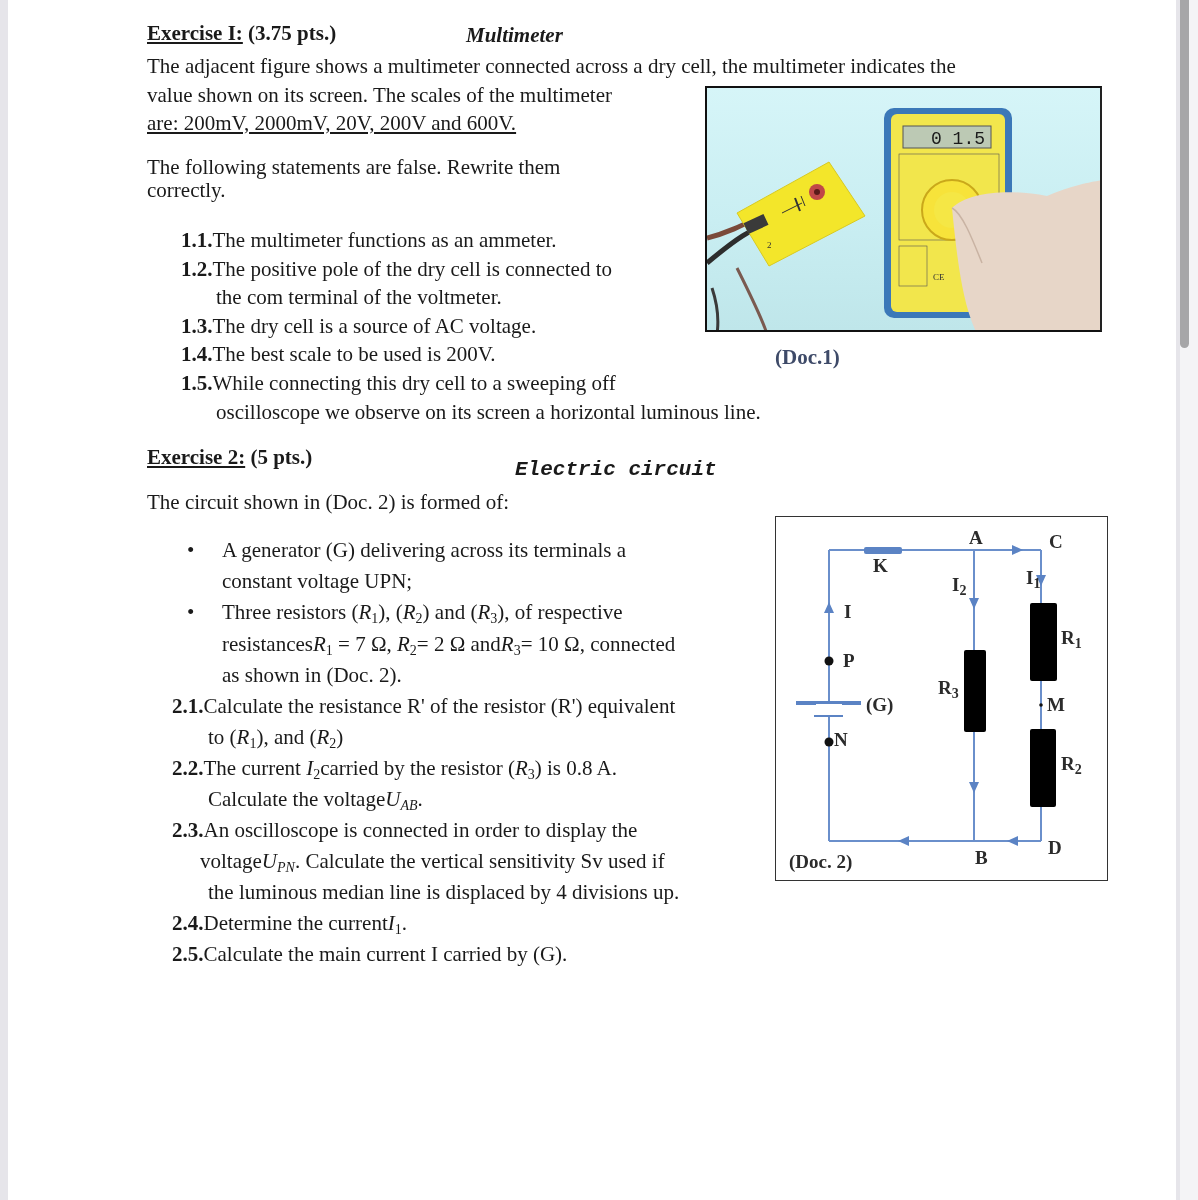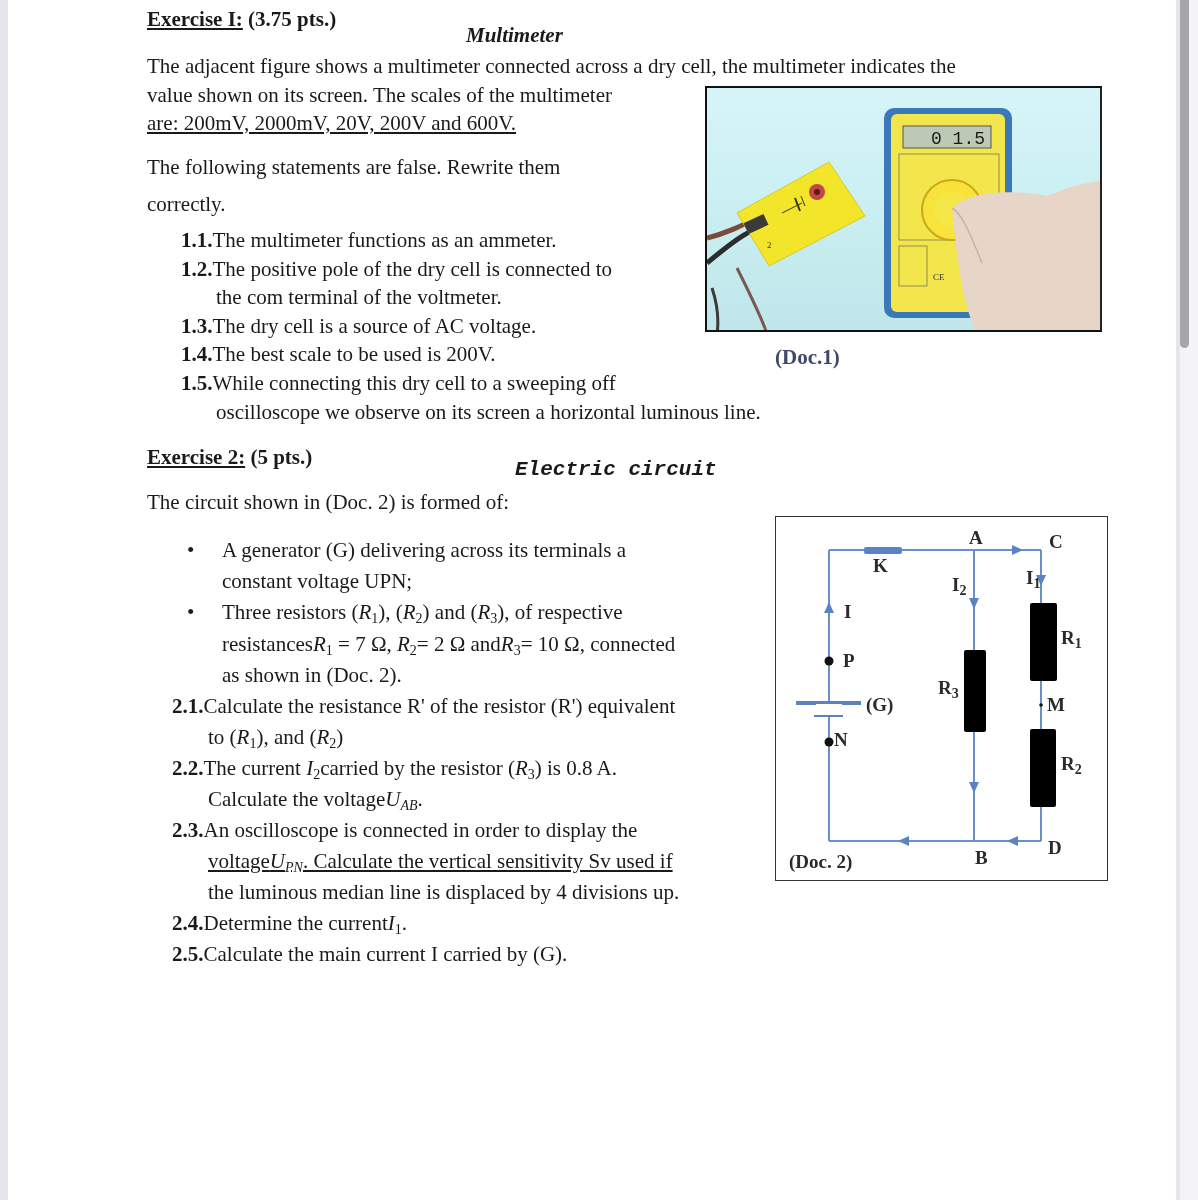--- a/index.html
+++ b/index.html
@@ -46,31 +46,31 @@
   }
   .clabel { position: absolute; font-size: 19px; font-weight: bold; color: #2b2b2b; white-space: nowrap; }
 </style>
 </head>
 <body>
 
 <div class="page"></div>
 <div class="scroll-track"></div>
 <div class="scroll-thumb"></div>
 
-<div class="abs t" style="left:147px; top:5px;font-family:Liberation Serif, serif;">
+<div class="abs t" style="left:147px; top:19px;font-family:Liberation Serif, serif;">
   <span class="b u">Exercise I:</span><span class="b"> (3.75 pts.)</span>
 </div>
 <div class="abs t b i" style="left:466px; top:21px;">Multimeter</div>
 
 <div class="abs t" style="left:147px; top:52px;">The adjacent figure shows a multimeter connected across a dry cell, the multimeter indicates the</div>
 <div class="abs t" style="left:147px; top:81px;">value shown on its screen.  The scales of the multimeter</div>
 <div class="abs t" style="left:147px; top:109px;text-decoration:underline;">are: 200mV, 2000mV, 20V, 200V and 600V.</div>
 
 <div class="abs t" style="left:147px; top:153px;">The following statements are false.  Rewrite them</div>
-<div class="abs t" style="left:147px; top:190px;">correctly.</div>
+<div class="abs t" style="left:147px; top:176px;">correctly.</div>
 
 <div class="abs t" style="left:181px; top:226px;">
   <span class="num">1.1.</span><span>The multimeter functions as an ammeter.</span>
 </div>
 <div class="abs t" style="left:181px; top:255px;">
   <span class="num">1.2.</span><span>The positive pole of the dry cell is connected to</span>
 </div>
 <div class="abs t" style="left:216px; top:283px;">the com terminal of the voltmeter.</div>
 <div class="abs t" style="left:181px; top:312px;">
   <span class="num">1.3.</span><span>The dry cell is a source of AC voltage.</span>
@@ -146,21 +146,21 @@
 </div>
 <div class="abs t" style="left:172px; top:754px;">
   <span class="num">2.2.</span><span>The current  </span><span class="m">I</span><sub>2</sub><span>carried by the resistor (</span><span class="m">R</span><sub>3</sub><span>) is 0.8 A.</span>
 </div>
 <div class="abs t" style="left:208px; top:785px;">
   <span>Calculate the voltage</span><span class="m">U</span><sub class="m">AB</sub><span>.</span>
 </div>
 <div class="abs t" style="left:172px; top:816px;">
   <span class="num">2.3.</span><span>An oscilloscope is connected in order to display the</span>
 </div>
-<div class="abs t" style="left:208px; top:847px;text-decoration:underline;">
+<div class="abs t" style="left:200px; top:847px;">
   <span>voltage</span><span class="m">U</span><sub class="m">PN</sub><span>. Calculate the vertical sensitivity Sv used if</span>
 </div>
 <div class="abs t" style="left:208px; top:878px;">the luminous median line is displaced by 4 divisions up.</div>
 <div class="abs t" style="left:172px; top:909px;">
   <span class="num">2.4.</span><span>Determine the current</span><span class="m">I</span><sub>1</sub><span>.</span>
 </div>
 <div class="abs t" style="left:172px; top:940px;">
   <span class="num">2.5.</span><span>Calculate the main current I carried by (G).</span>
 </div>
 

